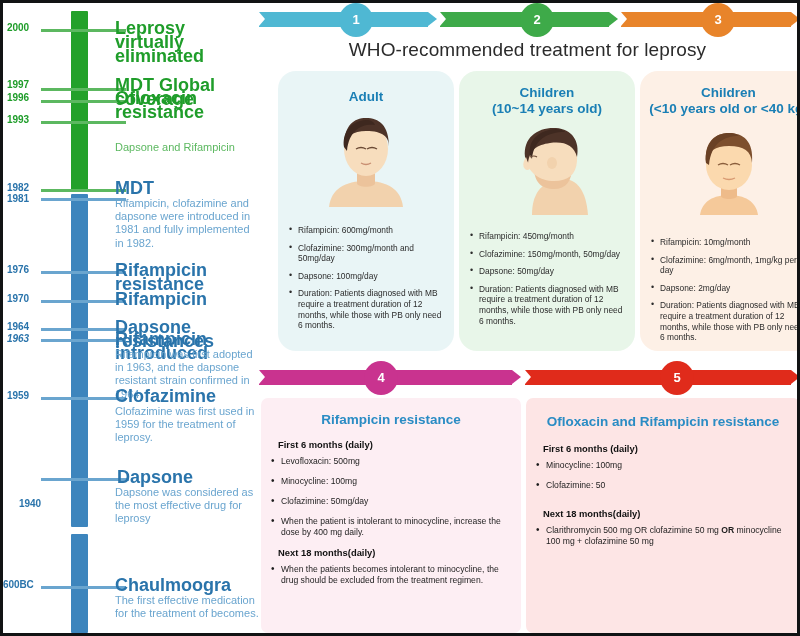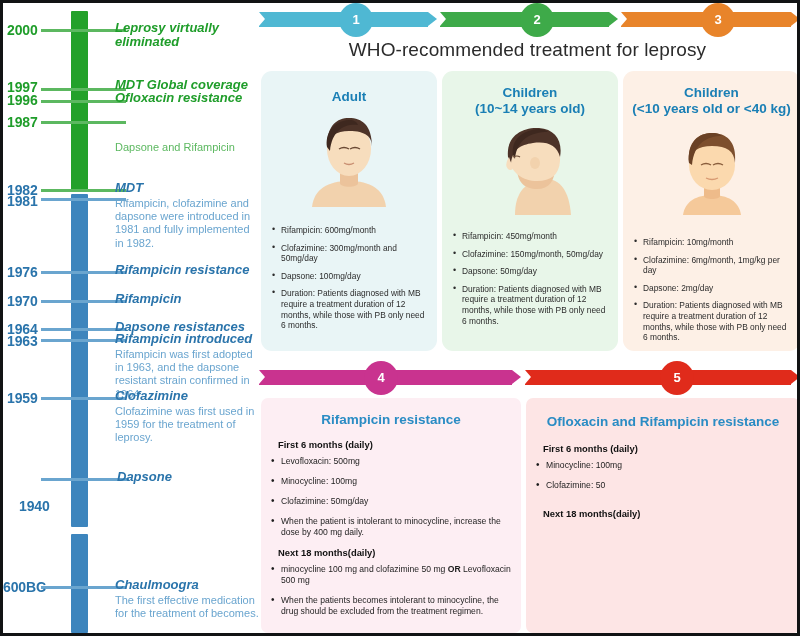--- a/index.html
+++ b/index.html
@@ -9,42 +9,42 @@
     background:#ffffff;overflow:hidden;
     border:3px solid #111314;box-sizing:border-box;
   }
   
   #timeline{position:absolute;left:0;top:0;width:258px;height:630px;background:#fff;}
   .tl-bar{position:absolute;left:68px;width:17px;border-radius:1px;}
   .tl-bar.green{top:8px;height:179px;background:#23a12a;}
   .tl-bar.blue-a{top:191px;height:333px;background:#3d85bd;}
   .tl-bar.blue-b{top:531px;height:99px;background:#3d85bd;}
   .tl-tick{position:absolute;height:2.5px;}
-  .tl-year{position:absolute;font-weight:bold;font-size:14px;letter-spacing:-.1px;}
-  .tl-head{position:absolute;font-weight:bold;font-size:13px;line-height:14px;font-style:italic;}
+  .tl-year{position:absolute;font-weight:bold;font-size:10px;letter-spacing:-.1px;}
+  .tl-head{position:absolute;font-weight:bold;font-size:18px;line-height:14px;}
   .tl-sub{position:absolute;font-size:11px;line-height:13.2px;}
   .g{color:#1f9d2a;}
   .b{color:#2a74ab;}
   .gs{color:#5cb860;}
   .bs{color:#6aa5cf;}
   
   #right{position:absolute;left:252px;top:0;width:545px;height:630px;}
   .arrow-row{position:absolute;height:34px;}
   .arrow{position:absolute;top:9px;height:15px;}
   .arrow .shaft{position:absolute;left:0;right:9px;top:0;height:15px;}
   .arrow .tip{position:absolute;right:0;top:0;width:0;height:0;
      border-top:7.5px solid transparent;border-bottom:7.5px solid transparent;}
   .arrow .notch{position:absolute;left:0;top:0;width:0;height:0;
      border-top:7.5px solid transparent;border-bottom:7.5px solid transparent;
      border-left:6px solid #fff;}
   .arrow .circle{position:absolute;top:-9.5px;width:34px;height:34px;border-radius:50%;
      color:#fff;font-weight:bold;font-size:13px;display:flex;align-items:center;justify-content:center;}
   #main-title{position:absolute;left:0;top:36px;width:545px;text-align:center;
      font-size:19px;color:#2b2b2b;letter-spacing:.1px;}
-  .card{position:absolute;border-radius:11px;box-sizing:border-box;}
+  .card{position:absolute;border-radius:18px;box-sizing:border-box;margin-left:17px;}
   .card-title{text-align:center;color:#1a7fb5;font-weight:bold;font-size:13.5px;line-height:16px;}
   .avatar{margin:6px auto 0;display:block;}
   ul.doses{margin:0;padding:0 8px 0 20px;list-style:none;}
   ul.doses li{position:relative;font-size:8.4px;line-height:10.6px;color:#2c2c2c;margin-bottom:7px;}
   ul.doses li:before{content:"\2022";position:absolute;left:-9px;top:-1px;font-size:9px;color:#2c2c2c;}
   .panel{position:absolute;border-radius:7px;box-sizing:border-box;}
   .panel-title{text-align:center;color:#2a8cc4;font-weight:bold;font-size:13.5px;}
   .sec-head{font-weight:bold;font-size:9.4px;color:#111;}
   ul.plist{margin:6px 0 0 0;padding:0 6px 0 20px;list-style:none;}
   ul.plist li{position:relative;font-size:8.6px;line-height:11px;color:#1d1d1d;margin-bottom:9px;}
@@ -70,21 +70,21 @@
 
     <div class="tl-tick" style="left:38px;top:85px;width:85px;background:#5cb860;"></div>
     <div class="tl-year g" style="left:4px;top:76px;">1997</div>
     <div class="tl-head g" style="left:112px;top:75px;width:140px;">MDT Global coverage</div>
 
     <div class="tl-tick" style="left:38px;top:97px;width:85px;background:#5cb860;"></div>
     <div class="tl-year g" style="left:4px;top:89px;text-align:center;">1996</div>
     <div class="tl-head g" style="left:112px;top:88px;width:140px;">Ofloxacin resistance</div>
 
     <div class="tl-tick" style="left:38px;top:118px;width:85px;background:#5cb860;"></div>
-    <div class="tl-year g" style="left:4px;top:111px;">1987</div>
+    <div class="tl-year g" style="left:4px;top:111px;">1993</div>
     <div class="tl-sub gs" style="left:112px;top:138px;width:145px;">Dapsone and Rifampicin</div>
 
     <div class="tl-tick" style="left:38px;top:186px;width:85px;background:#5cb860;"></div>
     <div class="tl-year b" style="left:4px;top:179px;">1982</div>
     <div class="tl-head b" style="left:112px;top:178px;width:140px;">MDT</div>
 
     <div class="tl-tick" style="left:38px;top:195px;width:85px;background:#6aa5cf;"></div>
     <div class="tl-year b" style="left:4px;top:190px;">1981</div>
     <div class="tl-sub bs" style="left:112px;top:194px;width:145px;">Rifampicin, clofazimine and dapsone were introduced in 1981 and fully implemented in 1982.</div>
 
@@ -94,32 +94,33 @@
 
     <div class="tl-tick" style="left:38px;top:297px;width:85px;background:#6aa5cf;"></div>
     <div class="tl-year b" style="left:4px;top:290px;">1970</div>
     <div class="tl-head b" style="left:112px;top:289px;width:145px;">Rifampicin</div>
 
     <div class="tl-tick" style="left:38px;top:325px;width:85px;background:#6aa5cf;"></div>
     <div class="tl-year b" style="left:4px;top:318px;">1964</div>
     <div class="tl-head b" style="left:112px;top:317px;width:145px;">Dapsone resistances</div>
 
     <div class="tl-tick" style="left:38px;top:336px;width:85px;background:#6aa5cf;"></div>
-    <div class="tl-year b" style="left:4px;top:330px;">1963</div>
+    <div class="tl-year b" style="left:4px;top:330px;font-style:italic;">1963</div>
     <div class="tl-head b" style="left:112px;top:329px;width:145px;">Rifampicin introduced</div>
     <div class="tl-sub bs" style="left:112px;top:345px;width:148px;">Rifampicin was first adopted in 1963, and the dapsone resistant strain confirmed in 1964</div>
 
     <div class="tl-tick" style="left:38px;top:394px;width:85px;background:#6aa5cf;"></div>
     <div class="tl-year b" style="left:4px;top:387px;">1959</div>
     <div class="tl-head b" style="left:112px;top:386px;width:145px;">Clofazimine</div>
     <div class="tl-sub bs" style="left:112px;top:402px;width:145px;">Clofazimine was first used in 1959 for the treatment of leprosy.</div>
 
     <div class="tl-tick" style="left:38px;top:475px;width:88px;background:#6aa5cf;"></div>
     <div class="tl-year b" style="left:4px;top:495px;margin-left:12px;">1940</div>
     <div class="tl-head b" style="left:114px;top:467px;width:145px;">Dapsone</div>
+    <div class="tl-sub bs" style="left:112px;top:483px;width:145px;">Dapsone was considered as the most effective drug for leprosy</div>
 
     <div class="tl-tick" style="left:38px;top:583px;width:85px;background:#6aa5cf;"></div>
     <div class="tl-year b" style="left:0px;top:576px;">600BC</div>
     <div class="tl-head b" style="left:112px;top:575px;width:145px;">Chaulmoogra</div>
     <div class="tl-sub bs" style="left:112px;top:591px;width:148px;">The first effective medication for the treatment of becomes.</div>
   </div>
 
   <div id="right">
 
     <div class="arrow-row" style="left:0;top:0;width:545px;">
@@ -238,29 +239,31 @@
       <div class="panel-title" style="margin-top:14px;">Rifampicin resistance</div>
       <div class="sec-head" style="margin:12px 0 0 17px;">First 6 months (daily)</div>
       <ul class="plist">
         <li>Levofloxacin:  500mg</li>
         <li>Minocycline: 100mg</li>
         <li>Clofazimine: 50mg/day</li>
         <li>When the patient is intolerant to minocycline, increase the dose by 400 mg daily.</li>
       </ul>
       <div class="sec-head" style="margin:4px 0 0 17px;">Next 18 months(daily)</div>
       <ul class="plist">
-        <li><span>minocycline 100 mg and  clofazimine 50 mg </span><b class="or">OR</b><span> Levofloxacin 500 mg</span></li>
         <li>When the patients becomes intolerant to minocycline, the drug should be excluded from the treatment regimen.</li>
       </ul>
     </div>
 
     <div class="panel" style="left:271px;top:395px;width:274px;height:235px;background:#fde5e5;">
       <div class="panel-title" style="margin-top:16px;">Ofloxacin and Rifampicin resistance</div>
       <div class="sec-head" style="margin:14px 0 0 17px;">First 6 months (daily)</div>
       <ul class="plist">
         <li>Minocycline: 100mg</li>
         <li>Clofazimine: 50</li>
       </ul>
       <div class="sec-head" style="margin:17px 0 0 17px;">Next 18 months(daily)</div>
+      <ul class="plist">
+        <li><span>Clarithromycin 500 mg OR clofazimine 50 mg </span><b class="or">OR</b><span> minocycline 100 mg + clofazimine 50 mg</span></li>
+      </ul>
     </div>
 
   </div>
 </div>
 
 </body></html>

